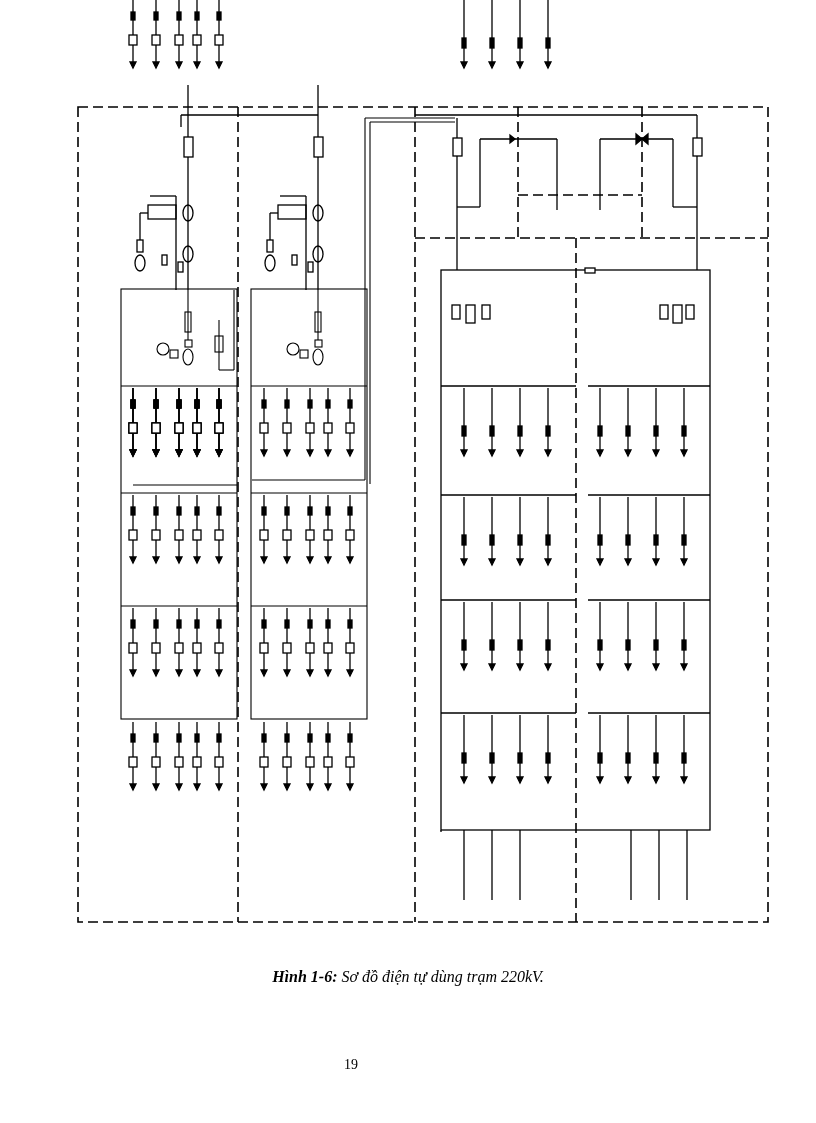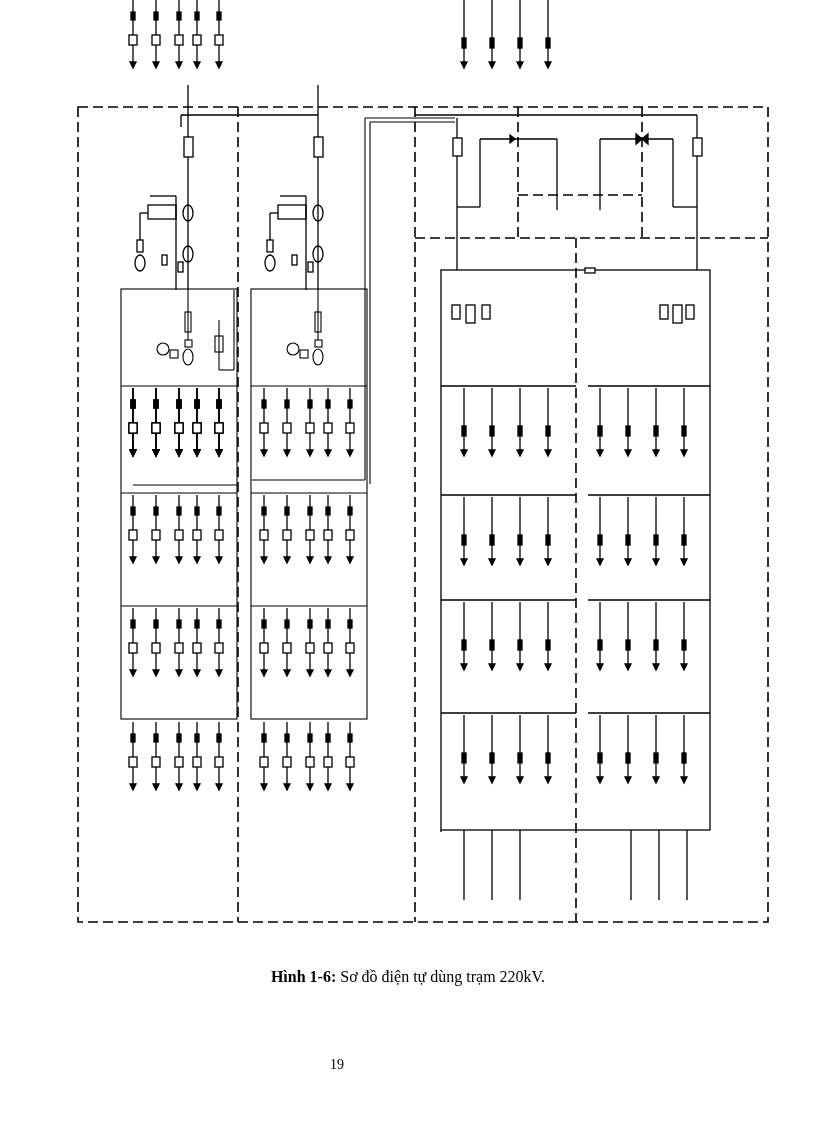--- a/index.html
+++ b/index.html
@@ -1,23 +1,23 @@
 <!DOCTYPE html>
 <html><head>
 <meta charset="utf-8">
 <style>
   html, body { margin: 0; padding: 0; background: #ffffff; }
   body { width: 816px; height: 1123px; position: relative; overflow: hidden;
          font-family: "Liberation Serif", serif; color: #000; }
   #diagram { position: absolute; left: 0; top: 0; width: 816px; height: 940px; }
   .caption { position: absolute; top: 968px; left: 0; width: 816px; text-align: center;
-             font-size: 16px; }
+             font-size: 16px; font-style: italic; }
   .caption b { font-weight: bold; }
-  .page-num { position: absolute; top: 1057px; left: 12px; width: 650px; text-align: center;
-              font-size: 14px; }
+  .page-num { position: absolute; top: 1057px; left: 0; width: 650px; text-align: center;
+              font-size: 14px; padding-left: 26px; }
 </style>
 </head>
 <body>
 
 <svg id="diagram" viewBox="0 0 816 940" xmlns="http://www.w3.org/2000/svg">
   <g fill="none" stroke="#000" stroke-width="1.6" stroke-dasharray="10,5">
 
     <rect x="78" y="107" width="690" height="815"></rect>
 
     <line x1="238" y1="107" x2="238" y2="922"></line>

